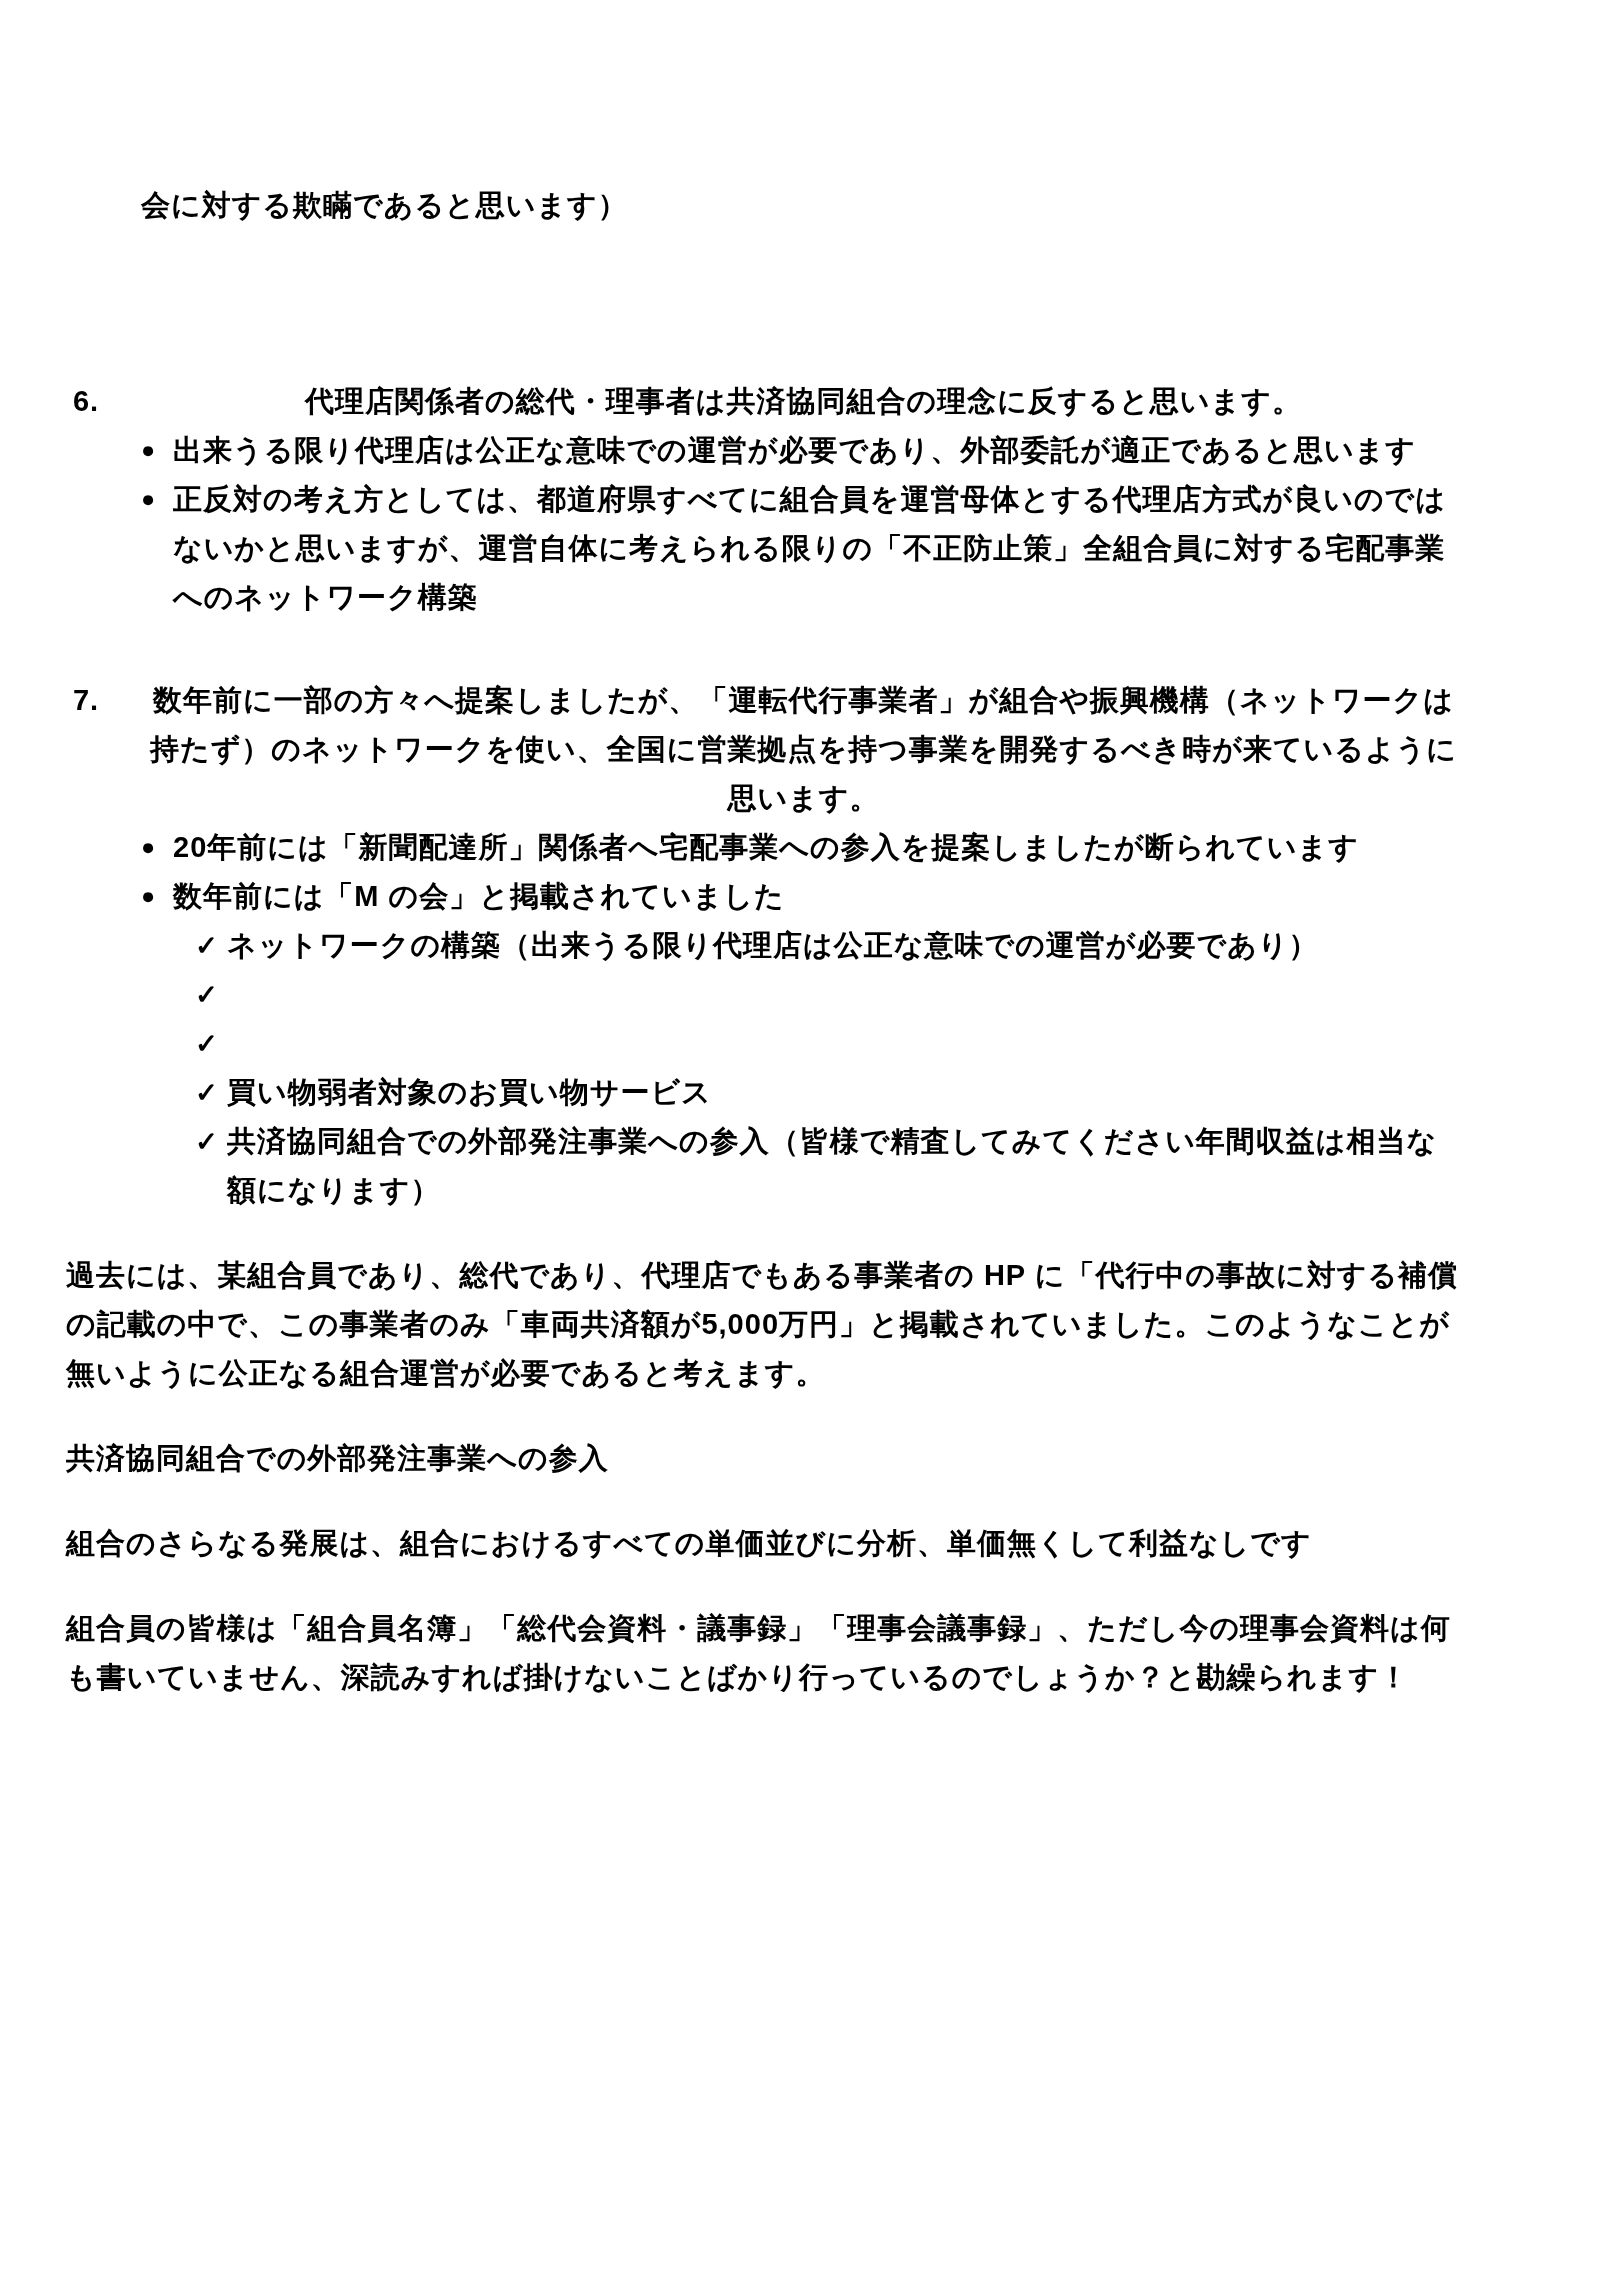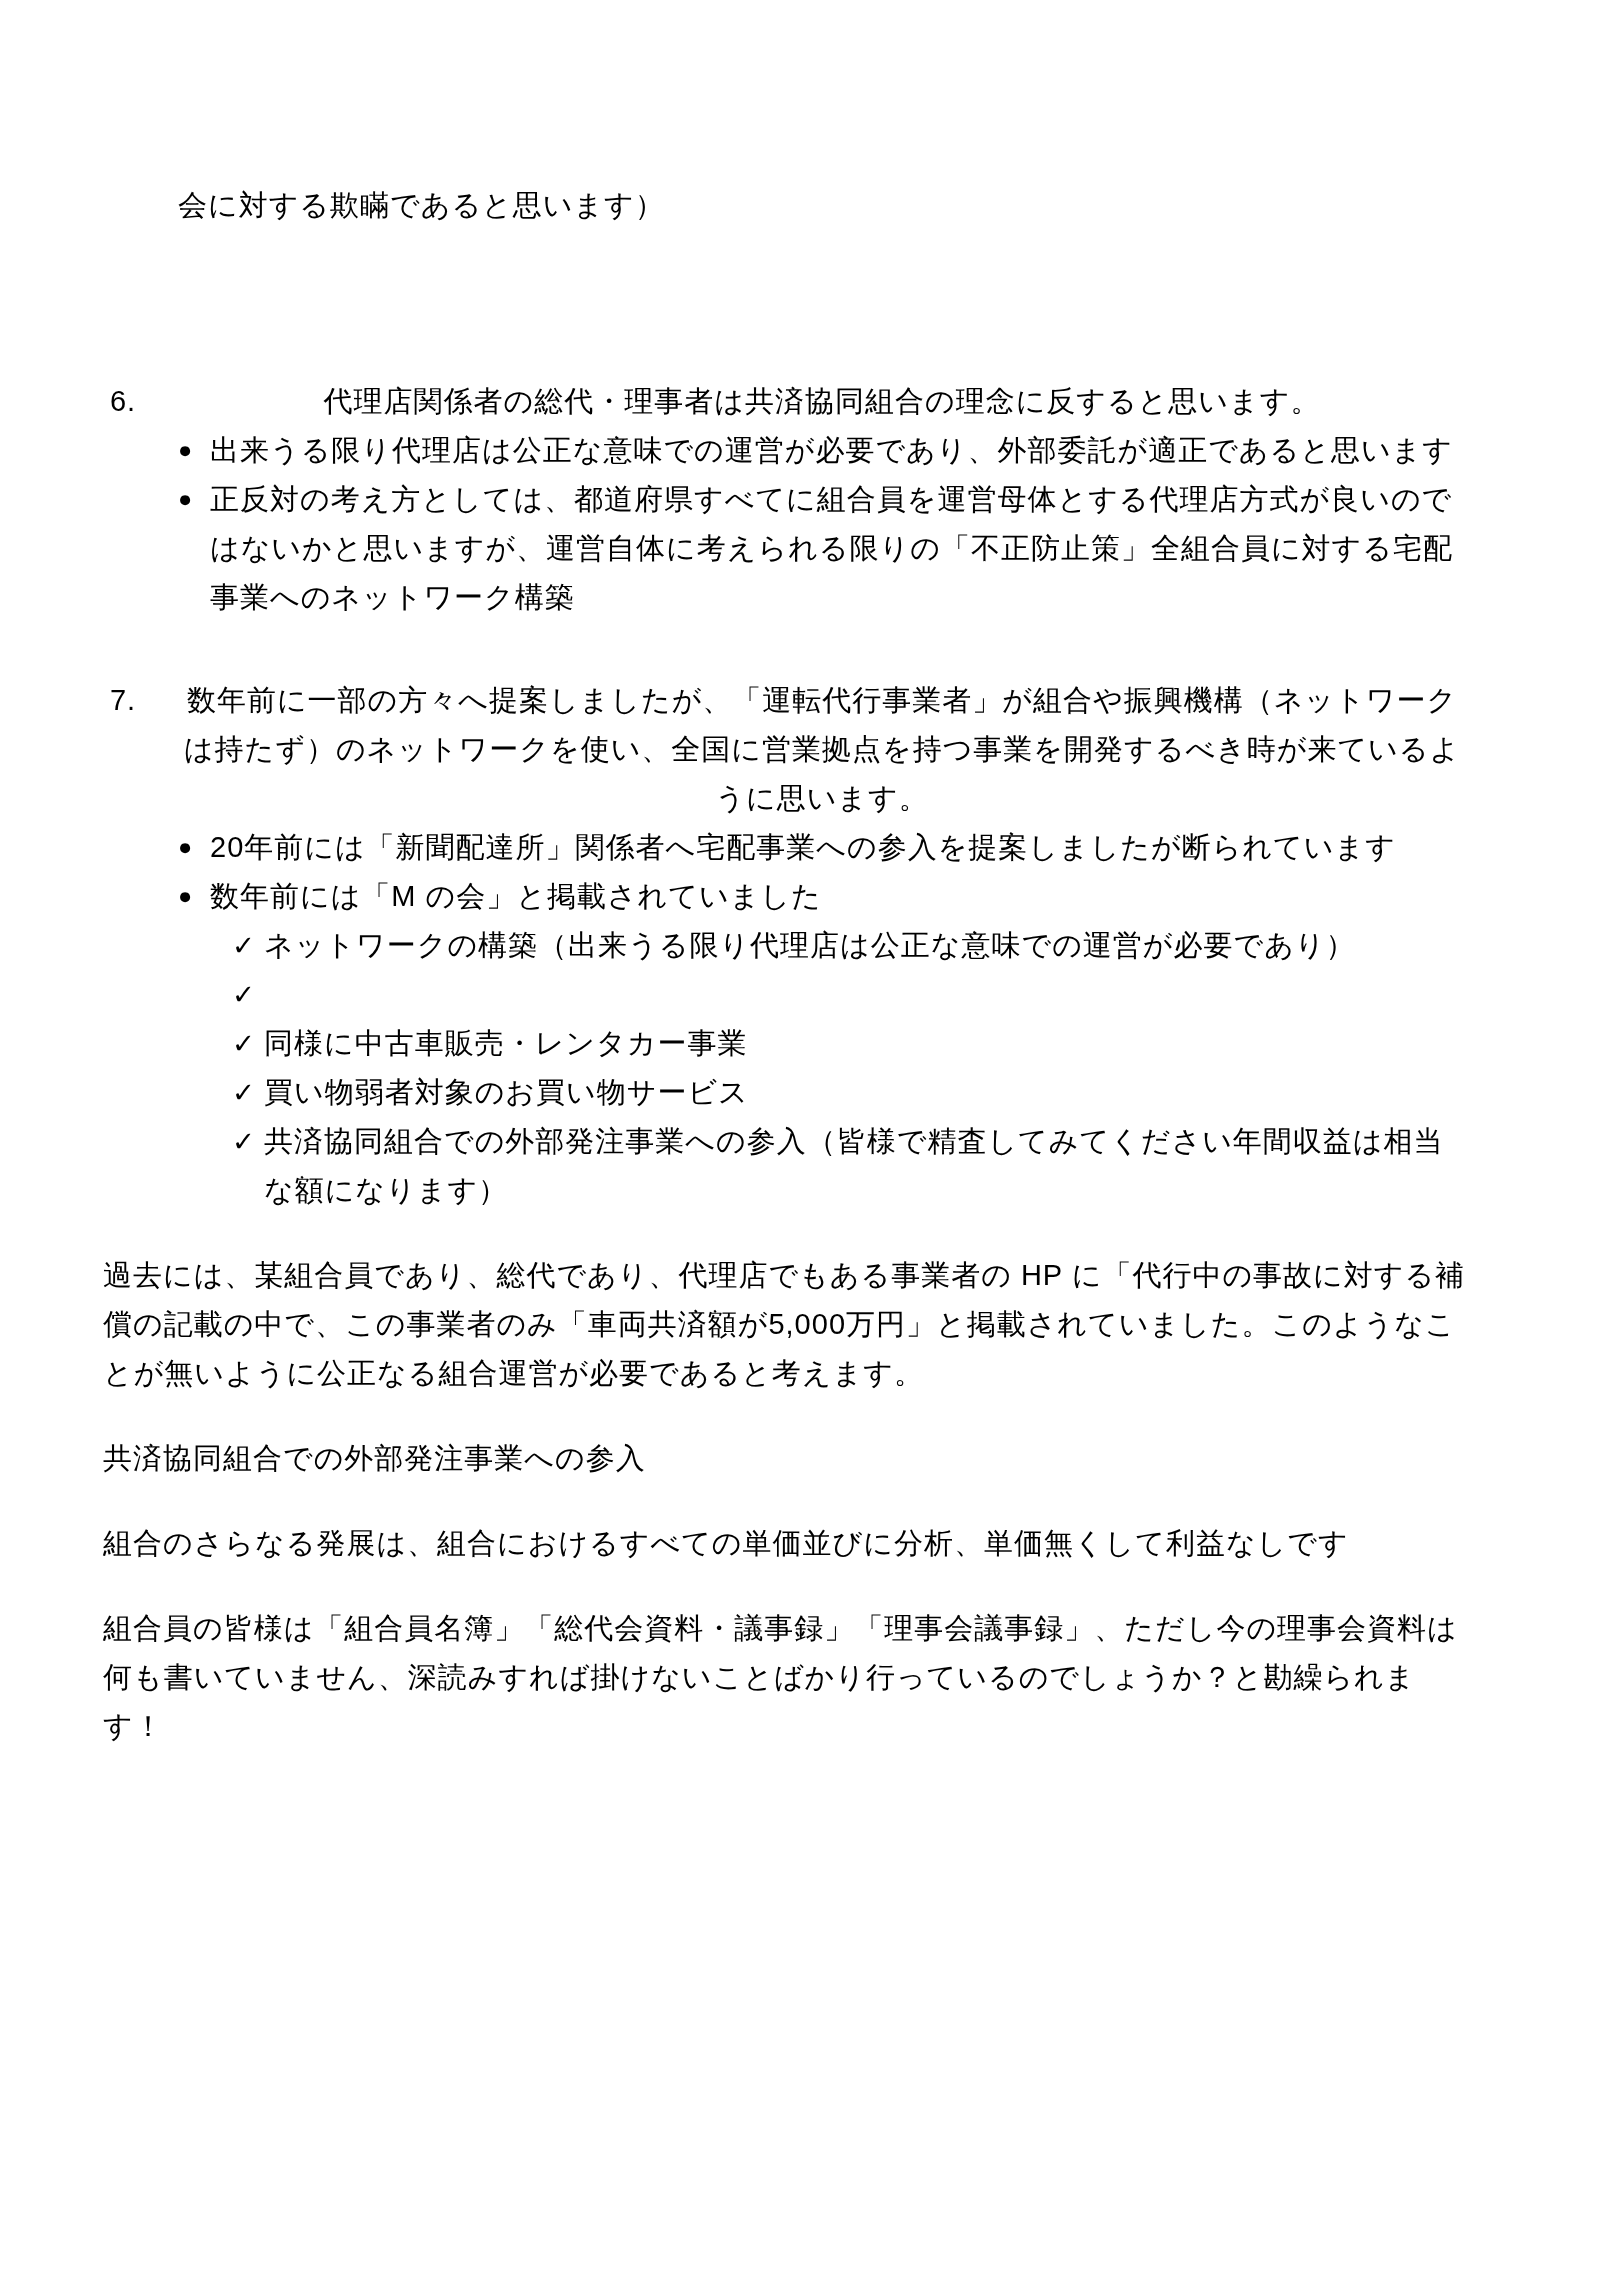--- a/index.html
+++ b/index.html
@@ -10,21 +10,22 @@
     width: 1621px;
     height: 2293px;
     overflow: hidden;
     font-family: "Liberation Sans", sans-serif;
     color: #000000;
   }
   .page {
     width: 1621px;
     height: 2024px;
     background: #ffffff;
-    padding: 181px 155px 0 103px;
+    padding: 181px 155px 0 66px;
+    font-weight: bold;
   }
   .line {
     font-size: 29px;
     line-height: 49px;
     letter-spacing: 1px;
     word-break: break-all;
     overflow-wrap: anywhere;
   }
   
   .cont {
@@ -103,21 +104,20 @@
   </div>
   <div class="line check-row">
     <span class="check-glyph">✓</span>
     <span class="check-text">ネットワークの構築（出来うる限り代理店は公正な意味での運営が必要であり）</span>
   </div>
   <div class="line check-row">
     <span class="check-glyph">✓</span>
   </div>
   <div class="line check-row">
     <span class="check-glyph">✓</span>
-    <span class="check-text">同様に中古車販売・レンタカー事業</span>
   </div>
   <div class="line check-row">
     <span class="check-glyph">✓</span>
     <span class="check-text">買い物弱者対象のお買い物サービス</span>
   </div>
   <div class="line check-row">
     <span class="check-glyph">✓</span>
     <span class="check-text">共済協同組合での外部発注事業への参入（皆様で精査してみてください年間収益は相当な額になります）</span>
   </div>
 

